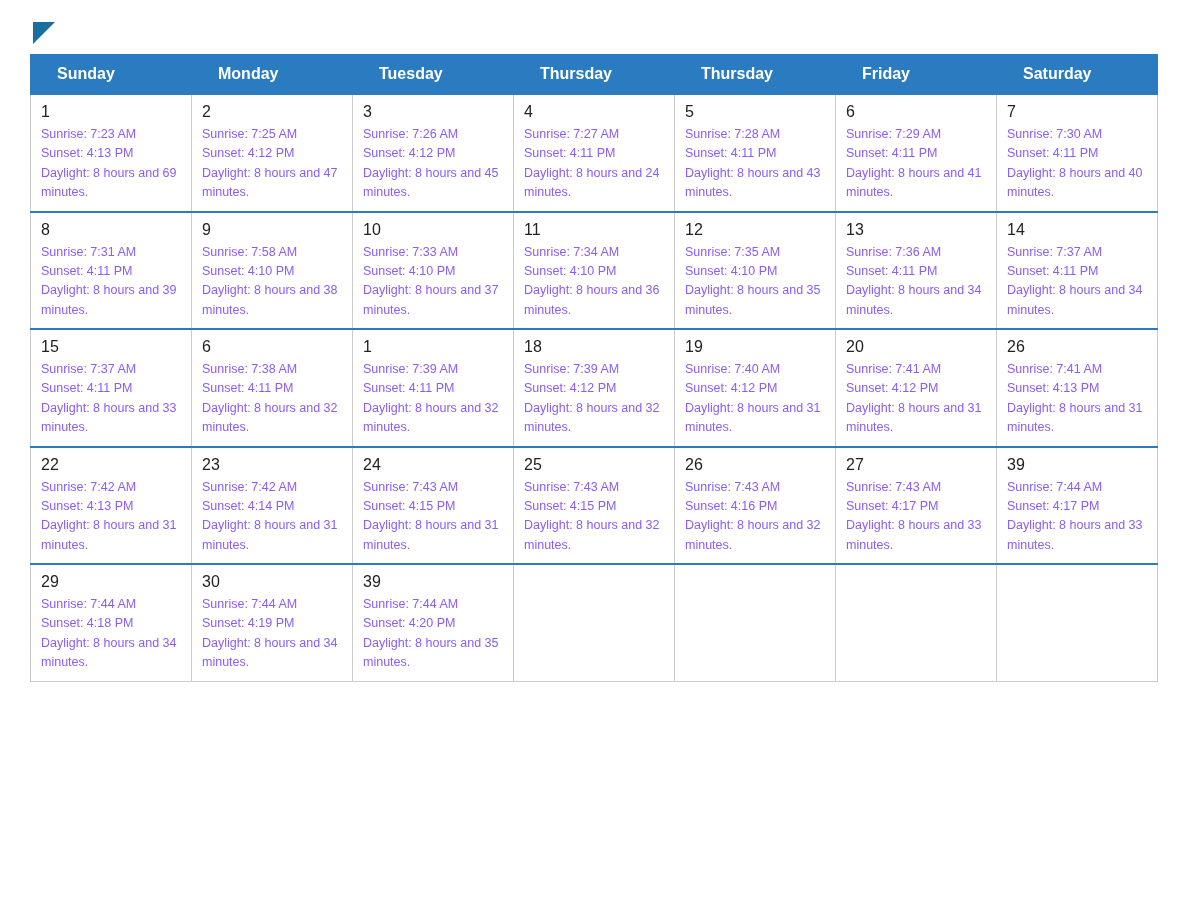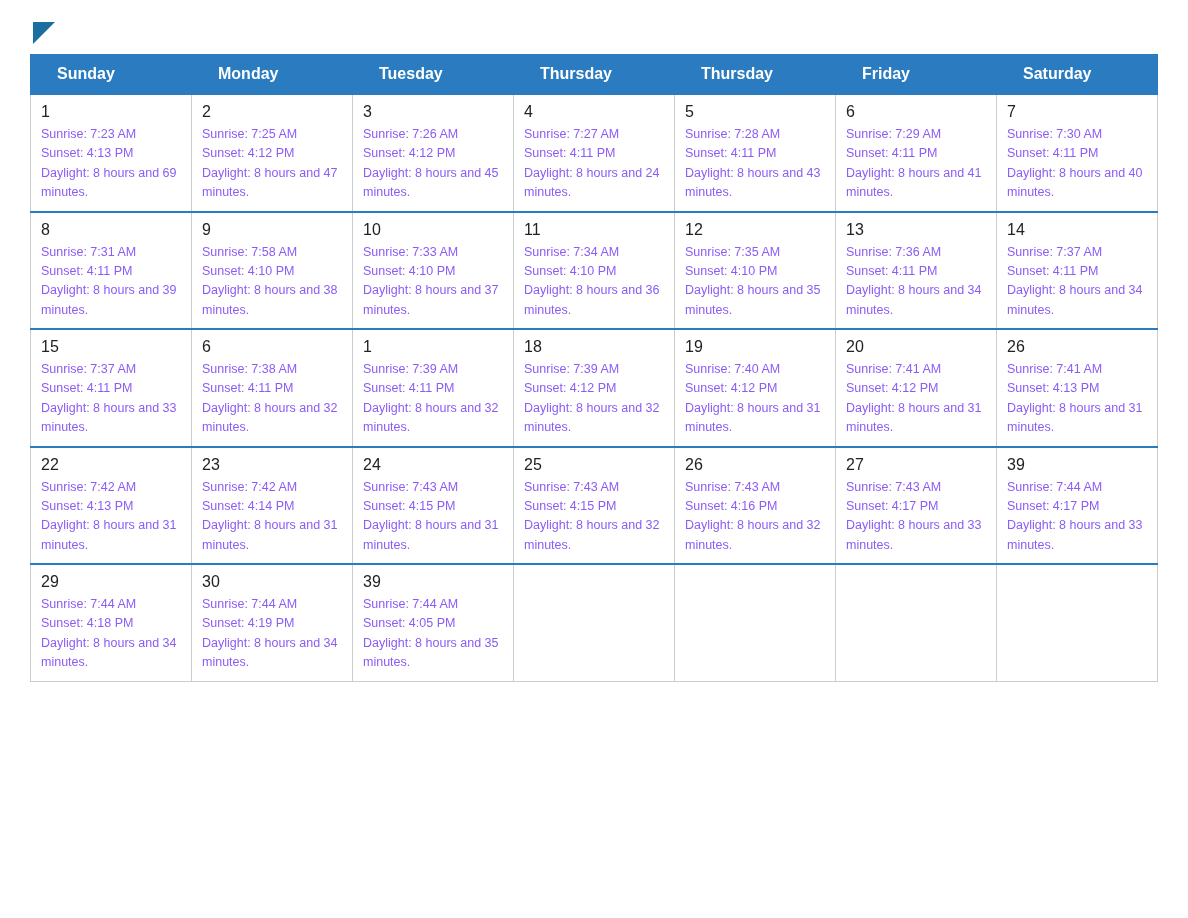--- a/index.html
+++ b/index.html
@@ -374,21 +374,21 @@
         <div class="day-info">
           <span>Sunrise: 7:44 AM</span><br>
           <span>Sunset: 4:19 PM</span><br>
           <span>Daylight: 8 hours and 34 minutes.</span>
         </div>
       </td>
         <td>
         <span class="day-number">39</span>
         <div class="day-info">
           <span>Sunrise: 7:44 AM</span><br>
-          <span>Sunset: 4:05 PM</span><br>
+          <span>Sunset: 4:20 PM</span><br>
           <span>Daylight: 8 hours and 35 minutes.</span>
         </div>
       </td>
         <td class="empty-cell"></td>
         <td class="empty-cell"></td>
         <td class="empty-cell"></td>
         <td class="empty-cell"></td>
       </tr>
     </tbody>
 </table>

